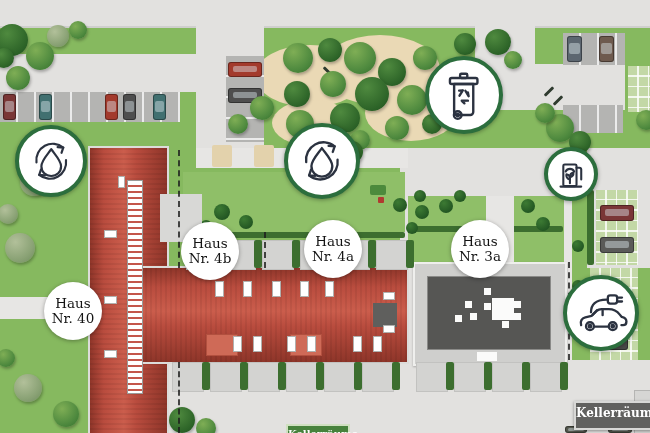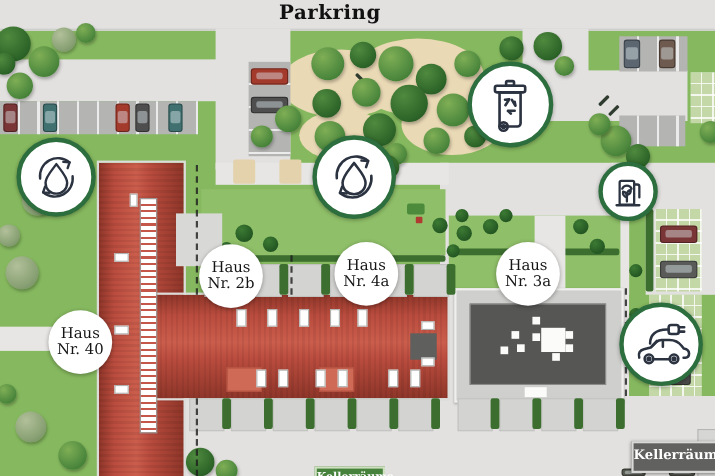--- a/index.html
+++ b/index.html
@@ -71,21 +71,20 @@
   <div class="abs road z2" style="left:196px;top:26px;width:68px;height:128px"></div>
   <div class="abs road z2" style="left:475px;top:26px;width:60px;height:44px"></div>
   <div class="abs road z2" style="left:448px;top:64px;width:177px;height:46px"></div>
   <div class="abs road z2" style="left:400px;top:148px;width:250px;height:120px"></div>
   <div class="abs path z2" style="left:196px;top:148px;width:212px;height:20px"></div>
   <div class="abs path z2" style="left:556px;top:148px;width:16px;height:285px"></div>
   <div class="abs road z2" style="left:166px;top:360px;width:484px;height:73px"></div>
   <div class="abs road z2" style="left:401px;top:266px;width:14px;height:96px"></div>
   <div class="abs path z2" style="left:0;top:297px;width:90px;height:22px"></div>
 
-  <div class="abs streetName" style="left:230px;top:1px;width:140px">Parkring</div>
 
   <div class="abs sand z3" style="left:255px;top:45px;width:110px;height:62px"></div>
   <div class="abs sand z3" style="left:320px;top:35px;width:120px;height:70px"></div>
   <div class="abs sand z3" style="left:365px;top:85px;width:92px;height:56px"></div>
   <div class="abs sand z3" style="left:272px;top:100px;width:80px;height:46px"></div>
   <div class="abs lawn z4" style="left:408px;top:196px;width:156px;height:66px"></div>
   <div class="abs hedge z5" style="left:415px;top:226px;width:148px;height:6px"></div>
   <div class="abs path z5" style="left:486px;top:196px;width:28px;height:66px"></div>
   <div class="abs lawn z4" style="left:183px;top:172px;width:222px;height:60px"></div>
   <div class="abs hedge z5" style="left:183px;top:232px;width:222px;height:6px"></div>
@@ -126,21 +125,21 @@
   <div class="abs dashV z25" style="left:178px;top:362px;height:71px"></div>
   <div class="abs dashV z25" style="left:264px;top:232px;height:36px"></div>
   <div class="abs dashV z25" style="left:568px;top:262px;height:98px"></div>
 
   <div class="abs hausCircle" style="left:44px;top:282px">
     <span>Haus</span>
     <span>Nr. 40</span>
   </div>
   <div class="abs hausCircle" style="left:181px;top:222px">
     <span>Haus</span>
-    <span>Nr. 2b</span>
+    <span>Nr. 4b</span>
   </div>
   <div class="abs hausCircle" style="left:304px;top:220px">
     <span>Haus</span>
     <span>Nr. 4a</span>
   </div>
   <div class="abs hausCircle" style="left:451px;top:220px">
     <span>Haus</span>
     <span>Nr. 3a</span>
   </div>
 

